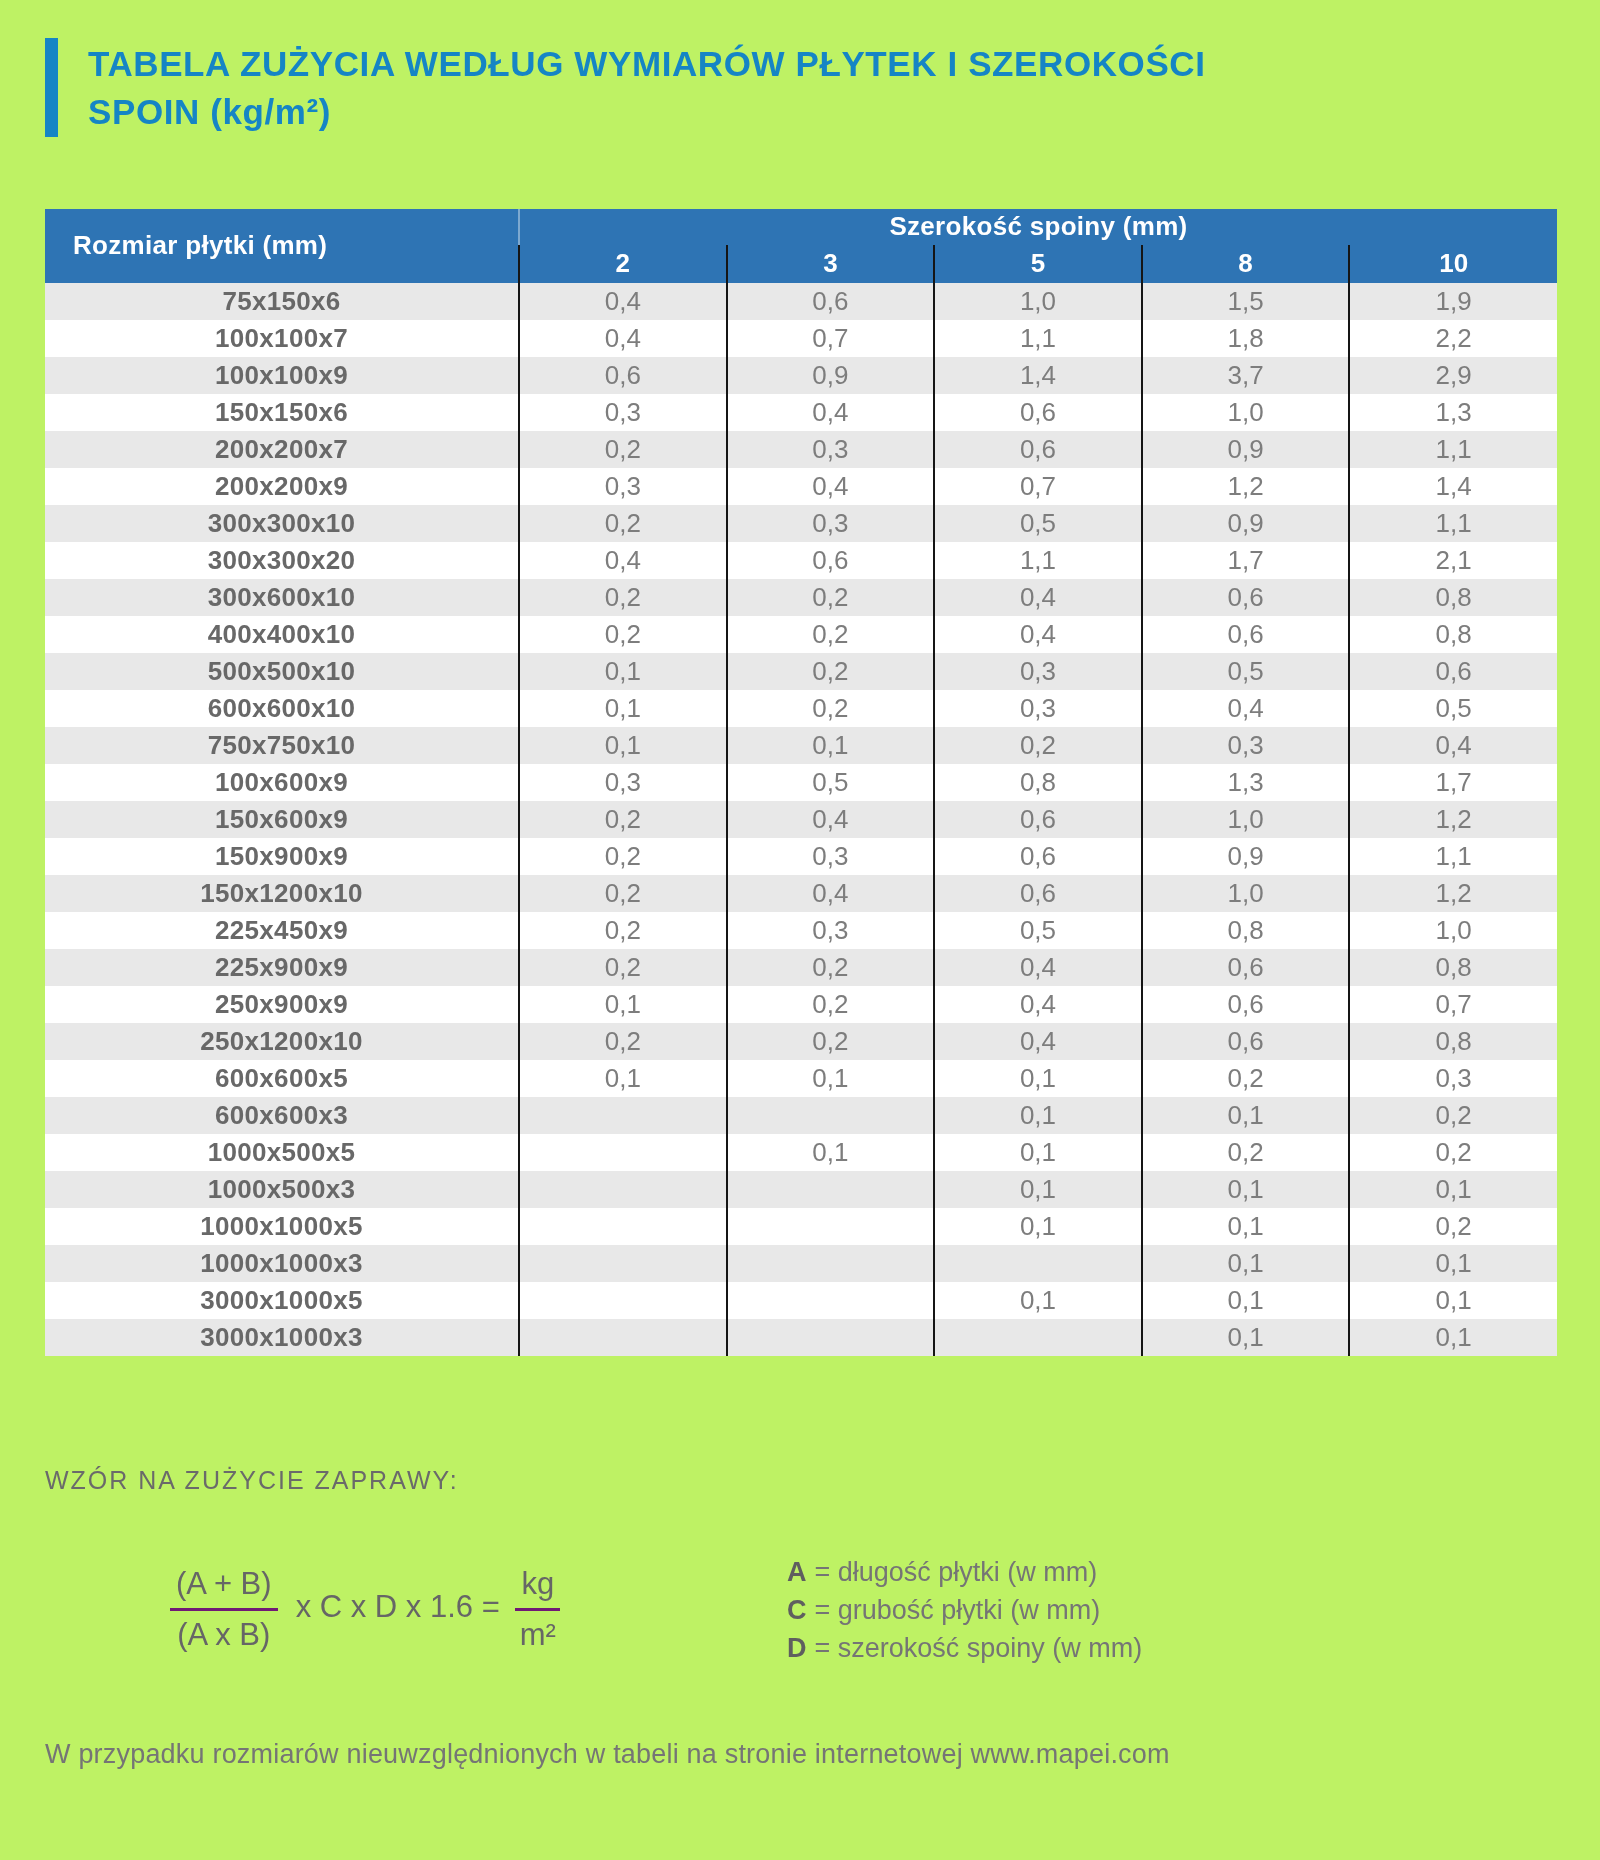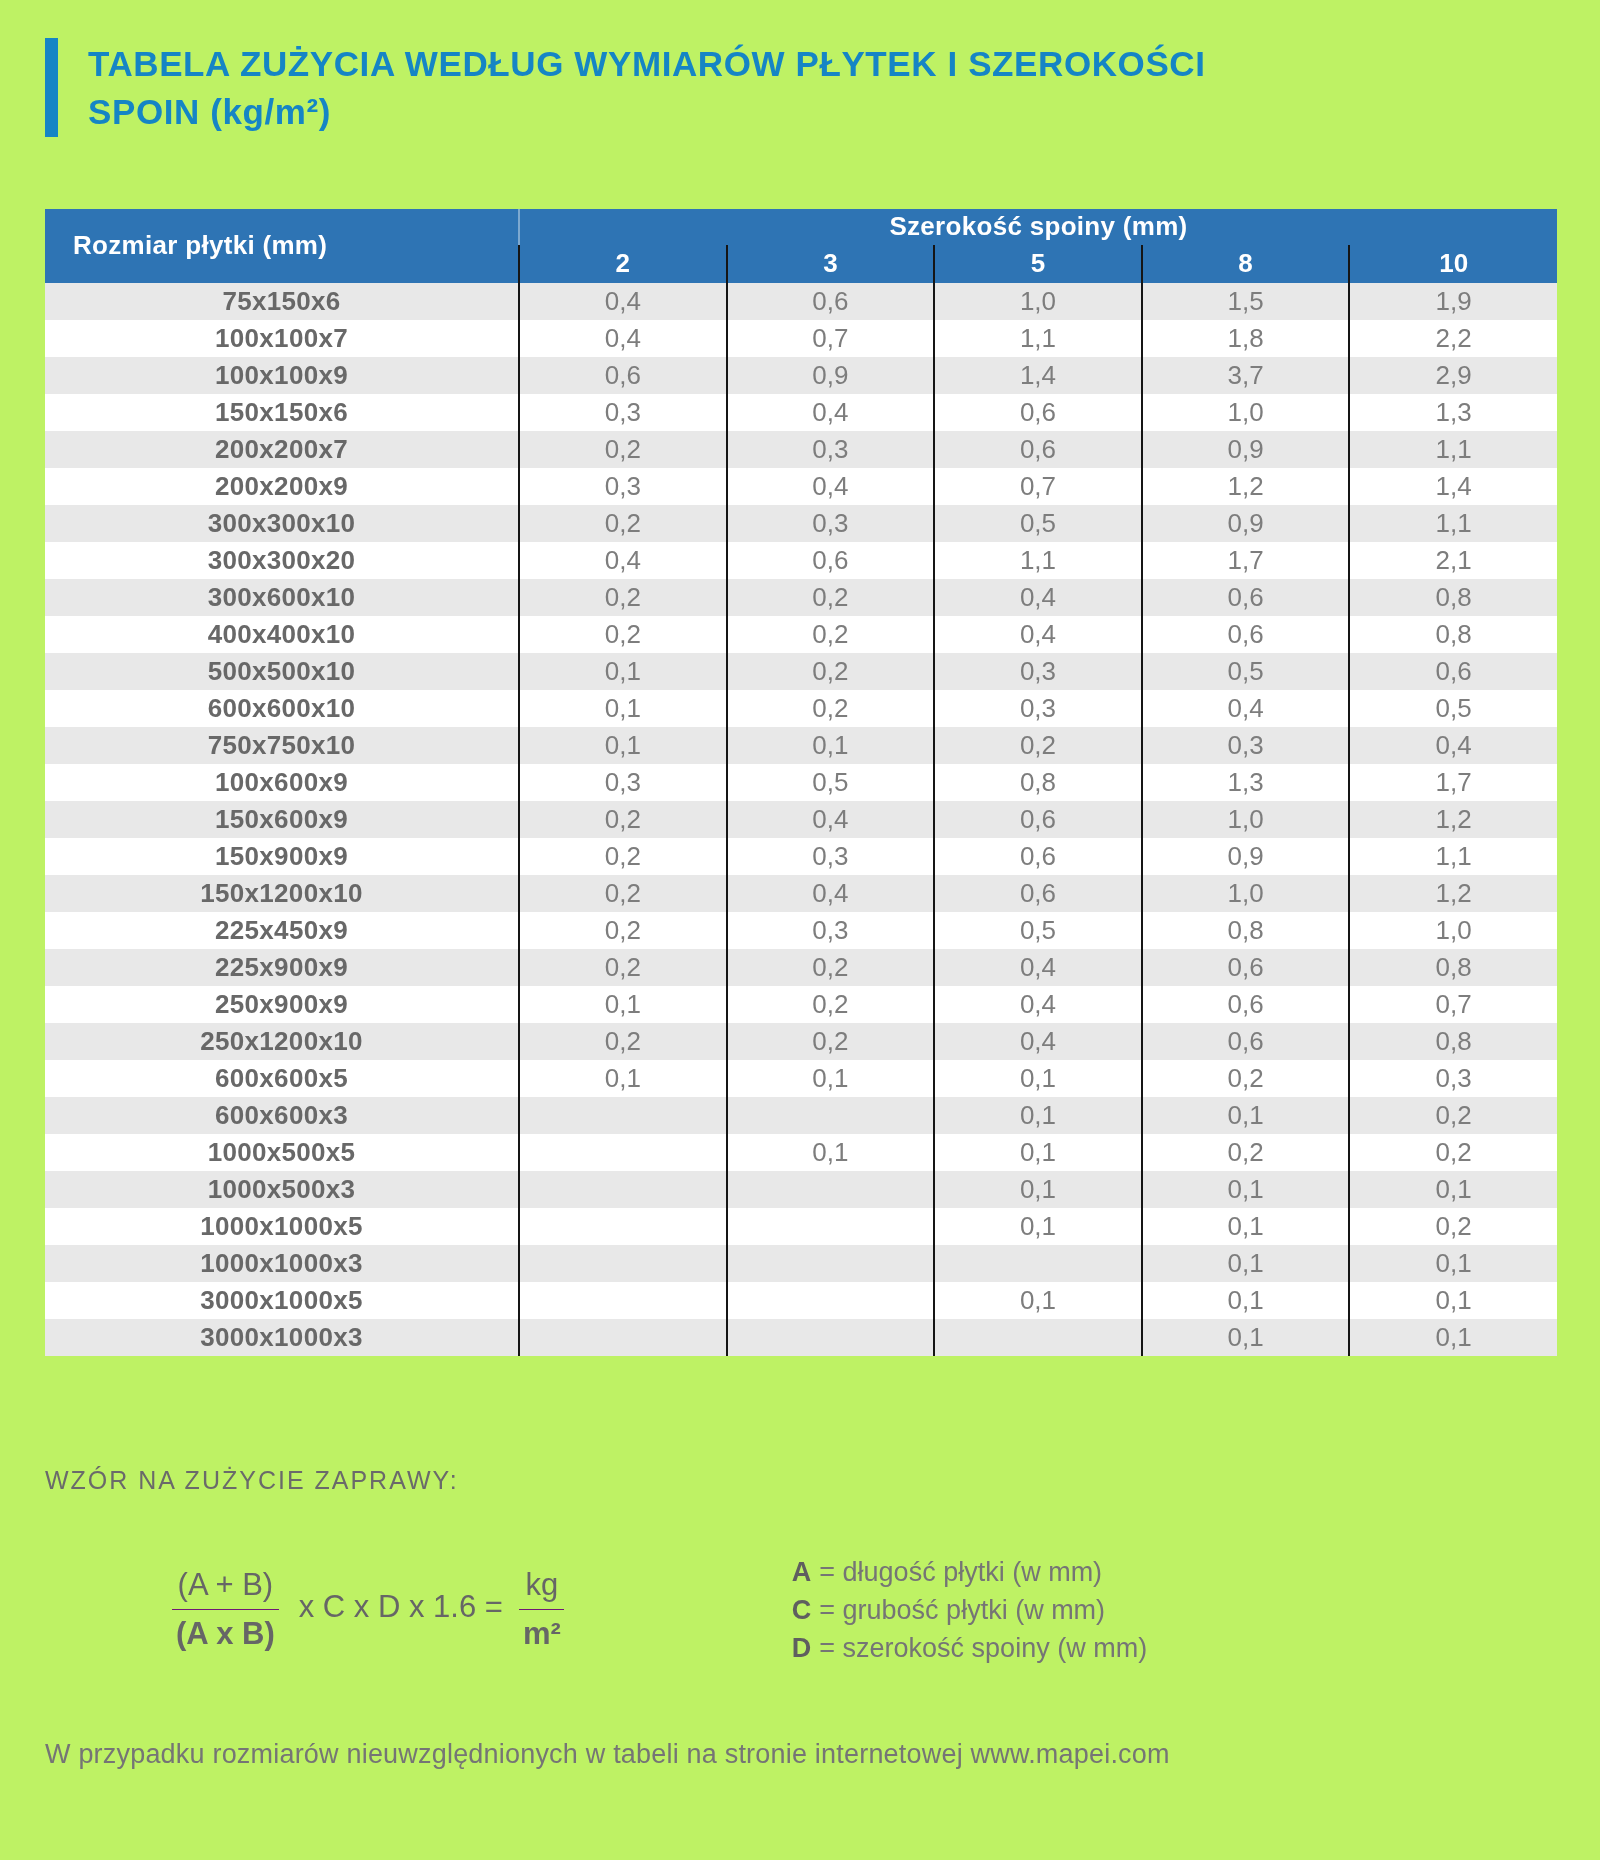--- a/index.html
+++ b/index.html
@@ -112,23 +112,23 @@
     color: #666666;
     font-size: 31px;
   }
   .fraction {
     display: inline-flex;
     flex-direction: column;
     align-items: center;
   }
   .fraction .num {
     padding: 0 6px 6px 6px;
-    border-bottom: 1px solid #701a75;
-  }
-  .fraction .den { padding: 6px 6px 0 6px; font-weight: bold; }
+    border-bottom: 3px solid #701a75;
+  }
+  .fraction .den { padding: 6px 6px 0 6px; }
   .formula .middle {
     margin: 0 14px 6px 18px;
     white-space: pre;
   }
   .fraction.result .num { font-weight: 400; }
 
   .legend {
     margin-left: 225px;
     color: #757575;
     font-size: 27px;

